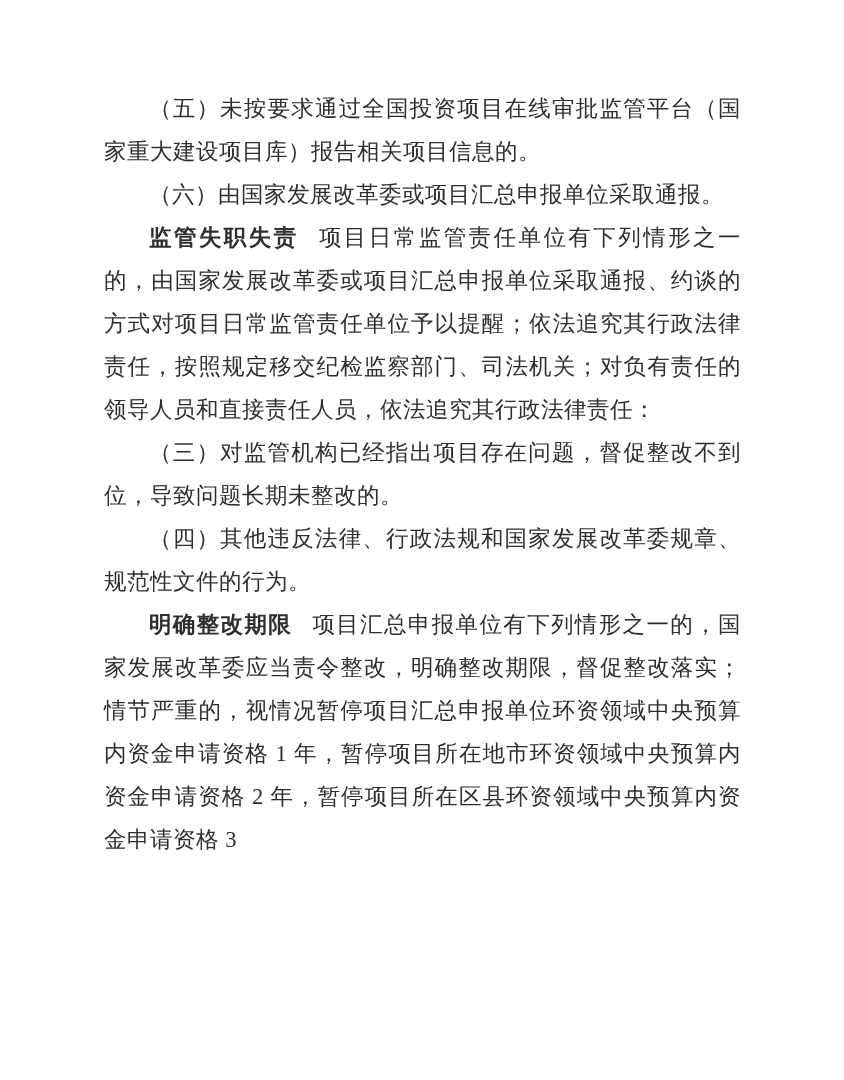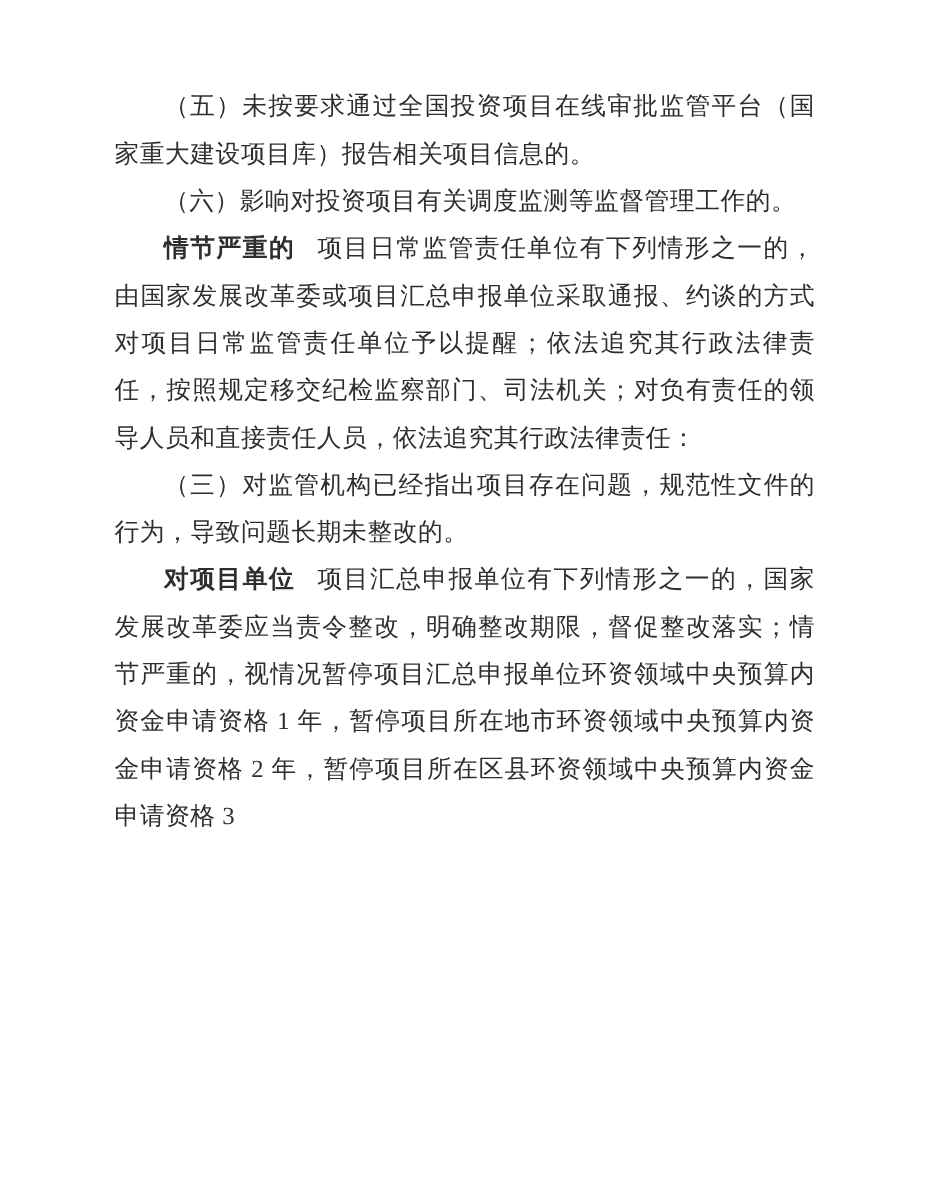--- a/index.html
+++ b/index.html
@@ -7,21 +7,21 @@
     --text-color:#2e2e2e;
   }
   html,body{
     margin:0;padding:0;
     background:var(--page-bg);
   }
   .page{
     position:relative;
     width:844px;
     height:935px;
-    margin:0 auto;
+    margin:12px auto;
     background:var(--page-bg);
     overflow:hidden;
   }
   .doc-body{
     box-sizing:border-box;
     width:100%;
     padding:75px 103px 0 104px;
     font-family:"Liberation Serif","DejaVu Serif",serif;
     font-size:22.5px;
     line-height:43px;
@@ -39,24 +39,25 @@
     margin-right:0.9em;
   }
 </style>
 </head>
 <body>
 
 <div class="page">
   <div class="doc-body" id="doc-body">
   <p class="para"><span class="para-text">（五）未按要求通过全国投资项目在线审批监管平台（国家重大建设项目库）报告相关项目信息的。</span></p>
 
-  <p class="para"><span class="para-text">（六）影响对投资项目有关调度监测等监督管理工作的。</span></p>
+  <p class="para"><span class="para-text">（六）由国家发展改革委或项目汇总申报单位采取通报。</span></p>
 
-  <p class="para"><span class="article-label">情节严重的</span><span class="para-text">项目日常监管责任单位有下列情形之一的，由国家发展改革委或项目汇总申报单位采取通报、约谈的方式对项目日常监管责任单位予以提醒；依法追究其行政法律责任，按照规定移交纪检监察部门、司法机关；对负有责任的领导人员和直接责任人员，依法追究其行政法律责任：</span></p>
+  <p class="para"><span class="article-label">监管失职失责</span><span class="para-text">项目日常监管责任单位有下列情形之一的，由国家发展改革委或项目汇总申报单位采取通报、约谈的方式对项目日常监管责任单位予以提醒；依法追究其行政法律责任，按照规定移交纪检监察部门、司法机关；对负有责任的领导人员和直接责任人员，依法追究其行政法律责任：</span></p>
 
 
 
-  <p class="para"><span class="para-text">（三）对监管机构已经指出项目存在问题，规范性文件的行为，导致问题长期未整改的。</span></p>
+  <p class="para"><span class="para-text">（三）对监管机构已经指出项目存在问题，督促整改不到位，导致问题长期未整改的。</span></p>
 
+  <p class="para"><span class="para-text">（四）其他违反法律、行政法规和国家发展改革委规章、规范性文件的行为。</span></p>
 
-  <p class="para"><span class="article-label">对项目单位</span><span class="para-text">项目汇总申报单位有下列情形之一的，国家发展改革委应当责令整改，明确整改期限，督促整改落实；情节严重的，视情况暂停项目汇总申报单位环资领域中央预算内资金申请资格 1 年，暂停项目所在地市环资领域中央预算内资金申请资格 2 年，暂停项目所在区县环资领域中央预算内资金申请资格 3</span></p>
+  <p class="para"><span class="article-label">明确整改期限</span><span class="para-text">项目汇总申报单位有下列情形之一的，国家发展改革委应当责令整改，明确整改期限，督促整改落实；情节严重的，视情况暂停项目汇总申报单位环资领域中央预算内资金申请资格 1 年，暂停项目所在地市环资领域中央预算内资金申请资格 2 年，暂停项目所在区县环资领域中央预算内资金申请资格 3</span></p>
 </div>
 </div>
 
 </body></html>

